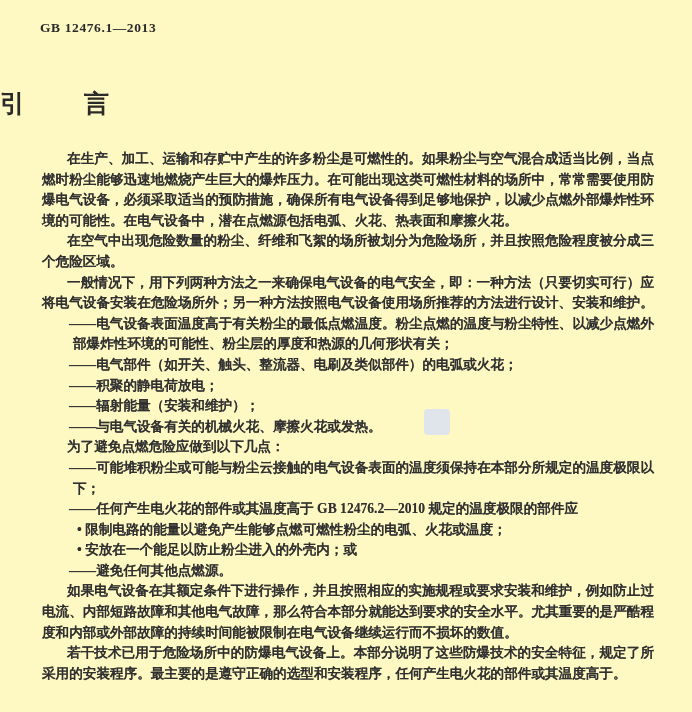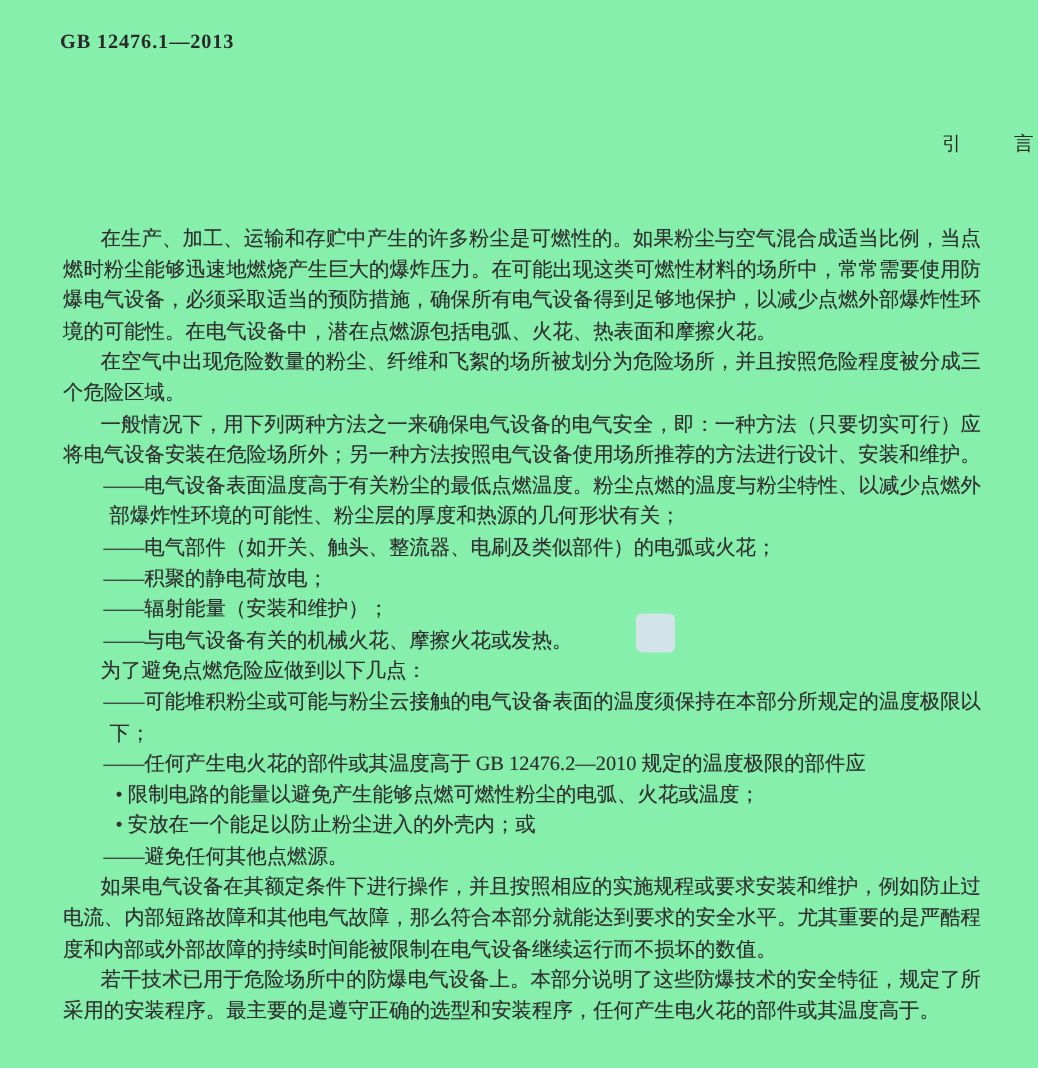--- a/index.html
+++ b/index.html
@@ -4,51 +4,52 @@
 <style>
   html, body { margin: 0; padding: 0; }
   body {
     width: 692px; height: 712px;
     background: #e8e8e6;
     font-family: "Liberation Serif", "DejaVu Serif", serif;
   }
   .page {
     position: relative;
     width: 692px; height: 712px;
-    background: #86efac;
+    background: #fef9c3;
     overflow: hidden;
     color: #2e2e2e;
   }
   .doc-number {
     position: absolute;
     top: 20px; left: 40px;
     font-size: 13.5px;
     font-weight: bold;
     letter-spacing: 0.6px;
     color: #2a2a2a;
   }
   .page-title {
     position: absolute;
     top: 87px; left: 0;
     width: 100%;
-    text-align: right;
-    font-size: 13px;
-    font-weight: normal;
+    text-align: left;
+    font-size: 25px;
+    font-weight: bold;
     letter-spacing: 3px;
     color: #2a2a2a;
   }
   .body-text {
     position: absolute;
     top: 149px; left: 42px;
     width: 612px;
     font-size: 13.6px;
     line-height: 20.6px;
     text-align: justify;
     color: #303030;
     text-shadow: 0 0 0.5px rgba(40,40,40,0.45);
+    font-weight: bold;
   }
   .para   { text-indent: 25px; }
   .dash   { padding-left: 31px; text-indent: -4px; }
   .bullet { padding-left: 35px; }
   .watermark {
     position: absolute;
     left: 424px; top: 409px;
     width: 26px; height: 26px;
     border-radius: 4px;
     opacity: 0.9;

